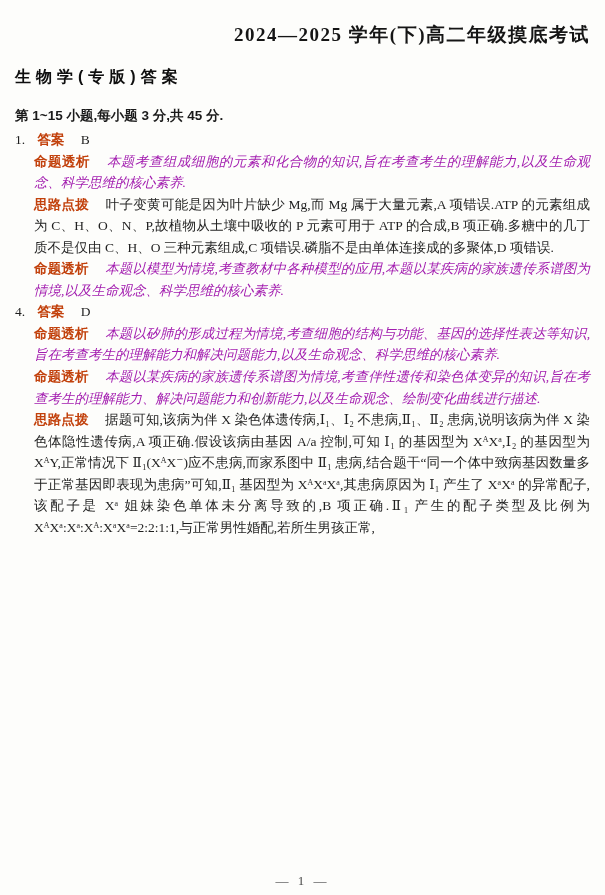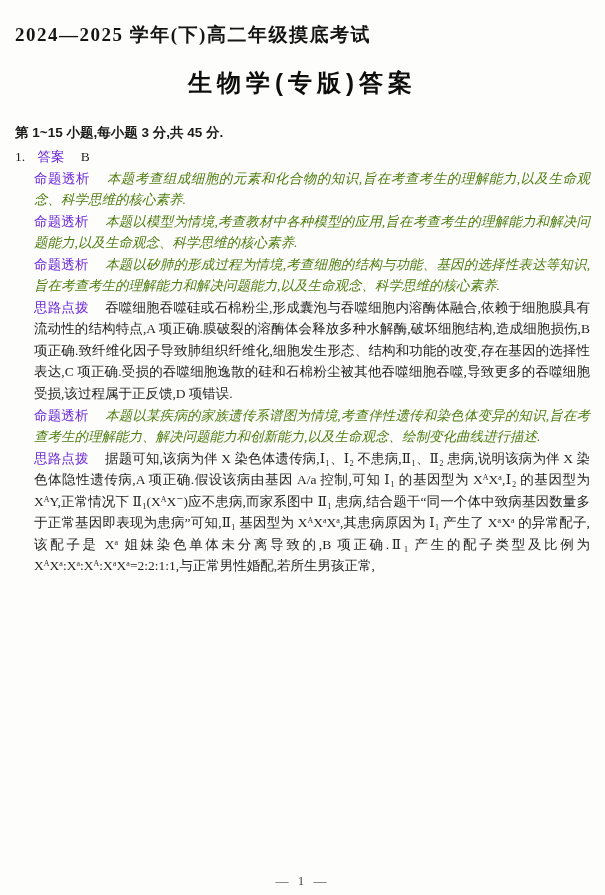--- a/index.html
+++ b/index.html
@@ -8,38 +8,38 @@
     height: 895px;
     background: #fdfdfb;
     color: #222;
     font-family: "Liberation Serif", "DejaVu Serif", serif;
     position: relative;
     overflow: hidden;
   }
   .page { padding: 22px 15px 0 15px; }
 
   .title1 {
-    text-align: left;
+    text-align: right;
     font-size: 19px;
     font-weight: 600;
     letter-spacing: 1.5px;
     color: #151515;
     font-family: "Liberation Serif", "DejaVu Serif", serif;
   }
   .title2 {
-    text-align: center;
-    font-size: 24px;
+    text-align: left;
+    font-size: 16px;
     font-weight: 700;
     letter-spacing: 5px;
     margin-top: 19px;
     color: #0e0e0e;
     font-family: "Liberation Sans", "DejaVu Sans", sans-serif;
   }
   .note {
-    margin-top: 23px;
+    margin-top: 17px;
     font-size: 13.5px;
     font-weight: 700;
     color: #1a1a1a;
     font-family: "Liberation Sans", "DejaVu Sans", sans-serif;
     line-height: 21px;
   }
 
   .questions { margin-top: 3px; }
   .question { padding-left: 19px; }
   .question p {
@@ -48,28 +48,28 @@
     text-align: justify;
     color: #1f1f1f;
   }
   .qnum {
     display: inline-block;
     margin-left: -19px;
     min-width: 19px;
     color: #1f1f1f;
   }
   .label {
-    font-weight: 400;
+    font-weight: 700;
     font-family: "Liberation Sans", "DejaVu Sans", sans-serif;
-    color: #6d28d9;
+    color: #c2410c;
     margin-right: 13px;
     white-space: nowrap;
   }
   .ans-letter { letter-spacing: 0.5px; }
-  .analysis-text { font-style: italic; color: #4d7c0f; }
+  .analysis-text { font-style: italic; color: #a21caf; }
 
   .footer {
     position: absolute;
     bottom: 6px;
     left: 0;
     right: 0;
     text-align: center;
     font-size: 13px;
     color: #4a4a4a;
     letter-spacing: 3px;
@@ -89,40 +89,45 @@
     <div class="question">
       <p>
         <span class="qnum">1.</span>
         <span class="label">答案</span>
         <span class="ans-letter">B</span>
       </p>
       <p>
         <span class="label">命题透析</span>
         <span class="analysis-text">本题考查组成细胞的元素和化合物的知识,旨在考查考生的理解能力,以及生命观念、科学思维的核心素养.</span>
       </p>
+      <p>
+        <span class="label">思路点拨</span>
+        <span class="tips-text">叶子变黄可能是因为叶片缺少 Mg,而 Mg 属于大量元素,A 项错误.ATP 的元素组成为 C、H、O、N、P,故植物从土壤中吸收的 P 元素可用于 ATP 的合成,B 项正确.多糖中的几丁质不是仅由 C、H、O 三种元素组成,C 项错误.磷脂不是由单体连接成的多聚体,D 项错误.</span>
+      </p>
     </div>
 
     <div class="question">
     </div>
 
     <div class="question">
       <p>
         <span class="label">命题透析</span>
-        <span class="analysis-text">本题以模型为情境,考查教材中各种模型的应用,旨在考查考生的理解能力和解决问题能力,以及生命观念、科学思维的核心素养.</span>
+        <span class="analysis-text">本题以模型为情境,考查教材中各种模型的应用,本题以某疾病的家族遗传系谱图为情境,以及生命观念、科学思维的核心素养.</span>
       </p>
     </div>
 
     <div class="question">
       <p>
+        <span class="qnum">4.</span>
+        <span class="label">答案</span>
+        <span class="ans-letter">D</span>
+      </p>
+      <p>
         <span class="label">命题透析</span>
         <span class="analysis-text">本题以矽肺的形成过程为情境,考查细胞的结构与功能、基因的选择性表达等知识,旨在考查考生的理解能力和解决问题能力,以及生命观念、科学思维的核心素养.</span>
-      </p>
-      <p>
-        <span class="label">思路点拨</span>
-        <span class="tips-text">吞噬细胞吞噬硅或石棉粉尘,形成囊泡与吞噬细胞内溶酶体融合,依赖于细胞膜具有流动性的结构特点,A 项正确.膜破裂的溶酶体会释放多种水解酶,破坏细胞结构,造成细胞损伤,B 项正确.致纤维化因子导致肺组织纤维化,细胞发生形态、结构和功能的改变,存在基因的选择性表达,C 项正确.受损的吞噬细胞逸散的硅和石棉粉尘被其他吞噬细胞吞噬,导致更多的吞噬细胞受损,该过程属于正反馈,D 项错误.</span>
       </p>
     </div>
 
     <div class="question">
       <p>
         <span class="label">命题透析</span>
         <span class="analysis-text">本题以某疾病的家族遗传系谱图为情境,考查伴性遗传和染色体变异的知识,旨在考查考生的理解能力、解决问题能力和创新能力,以及生命观念、绘制变化曲线进行描述.</span>
       </p>
       <p>
         <span class="label">思路点拨</span>

